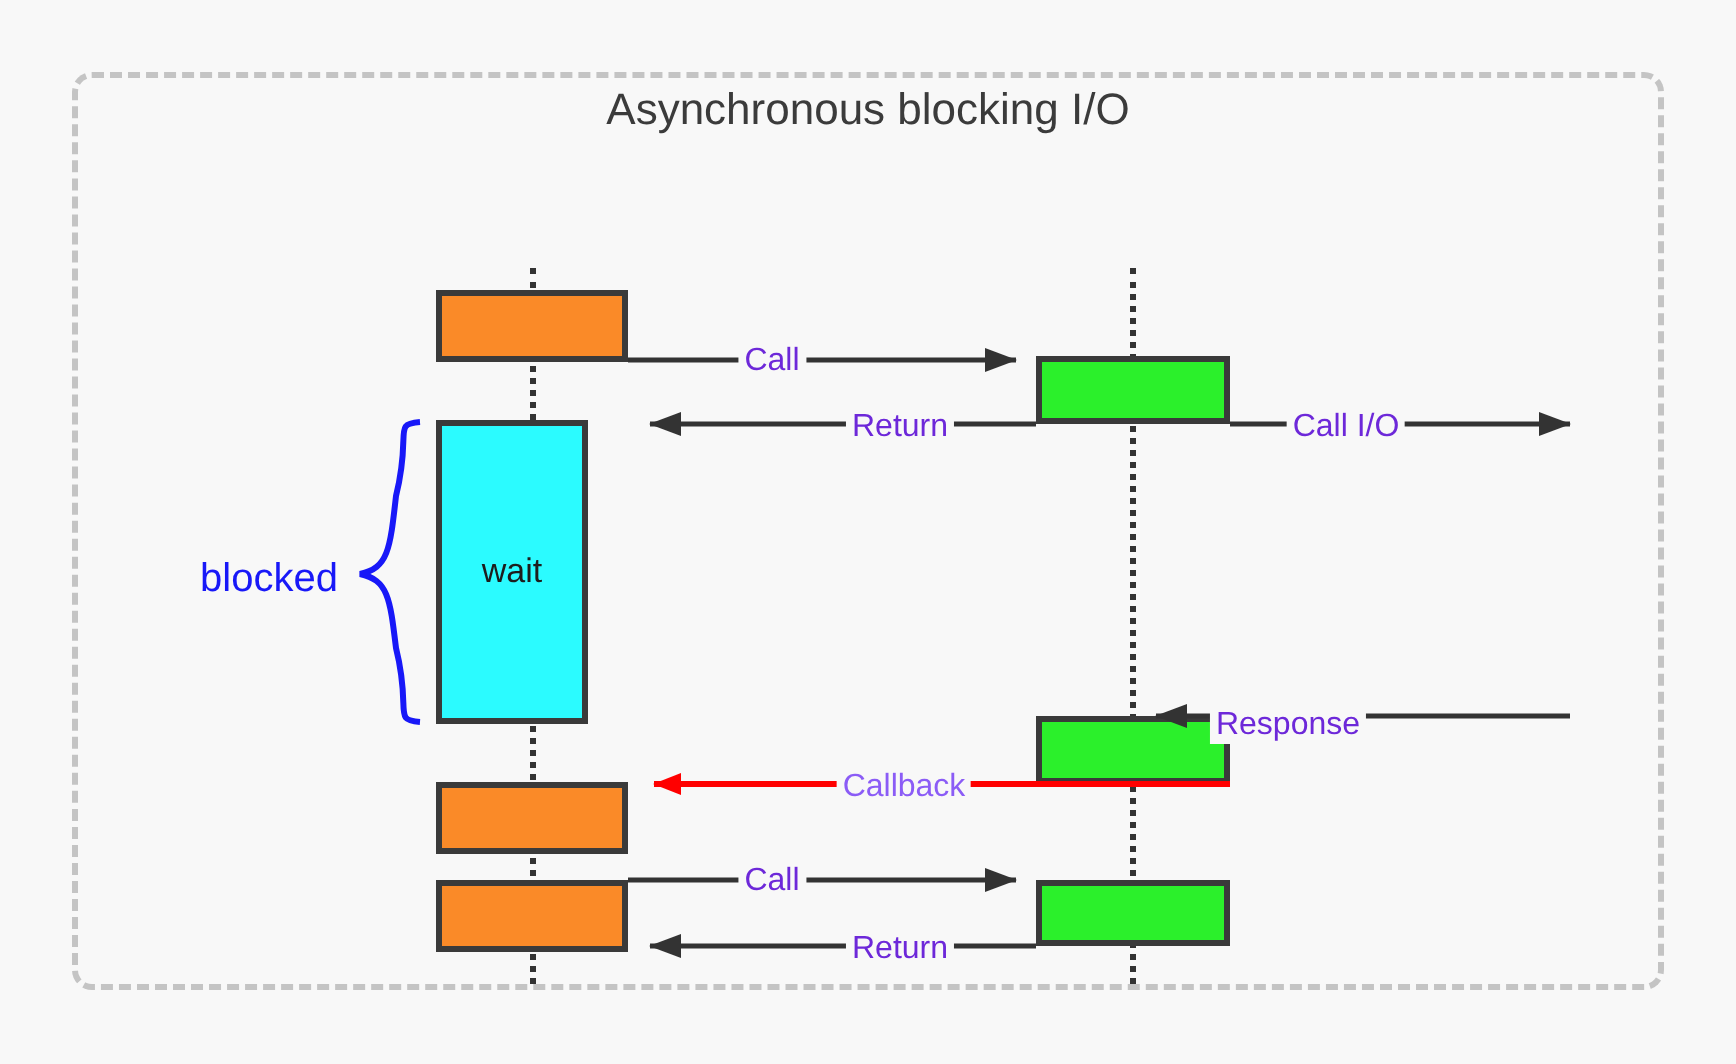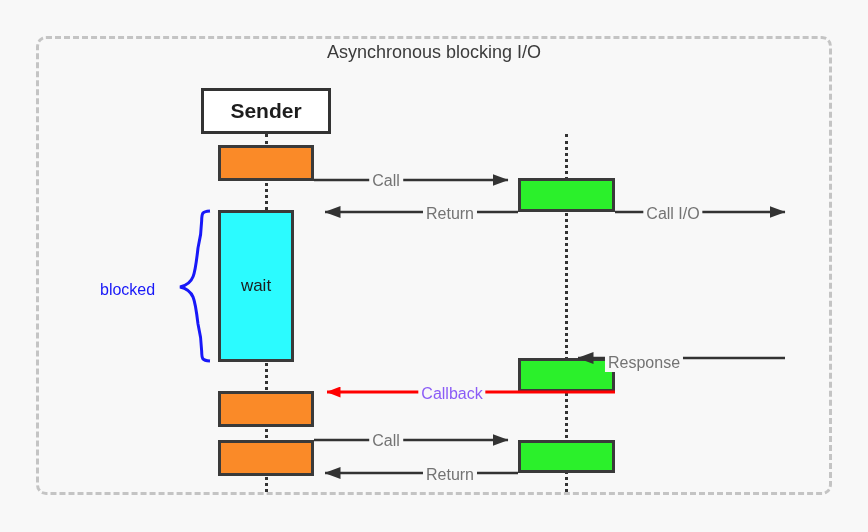--- a/index.html
+++ b/index.html
@@ -25,21 +25,21 @@
     border: 3px dashed #c4c4c4;
     border-radius: 10px;
     box-sizing: border-box;
   }
   #title {
     position: absolute;
     left: 0;
     right: 0;
     top: 42px;
     text-align: center;
-    font-size: 18px;
+    font-size: 22px;
     color: #3b3b3b;
   }
   
   .lifeline-box {
     position: absolute;
     background: #ffffff;
     border: 3px solid #333333;
     box-sizing: border-box;
     display: flex;
     align-items: center;
@@ -82,48 +82,47 @@
   #wires {
     position: absolute;
     left: 0; top: 0;
     width: 868px; height: 532px;
     pointer-events: none;
   }
   .msg-label {
     position: absolute;
     background: #f8f8f8;
     font-size: 16px;
-    color: #737373;
+    color: #6d28d9;
     padding: 0 3px;
     white-space: nowrap;
     transform: translate(-50%, -50%);
   }
   .msg-label.red { color: #8b5cf6; }
   #blocked-label {
     position: absolute;
     left: 100px;
     top: 290px;
-    font-size: 16px;
+    font-size: 20px;
     color: #1818f8;
     transform: translateY(-50%);
   }
 </style>
 </head>
 <body>
 
 <div id="stage">
 
   <div id="frame"></div>
 
   <div id="title">Asynchronous blocking I/O</div>
 
   <div id="sender-life" class="lifeline"></div>
   <div id="receiver-life" class="lifeline"></div>
 
-  <div id="sender-box" class="lifeline-box">Sender</div>
 
   <div id="s-bar-1" class="bar orange"></div>
   <div id="s-wait" class="bar cyan">wait</div>
   <div id="s-bar-2" class="bar orange"></div>
   <div id="s-bar-3" class="bar orange"></div>
 
   <div id="r-bar-1" class="bar green"></div>
   <div id="r-bar-2" class="bar green"></div>
   <div id="r-bar-3" class="bar green"></div>
 

